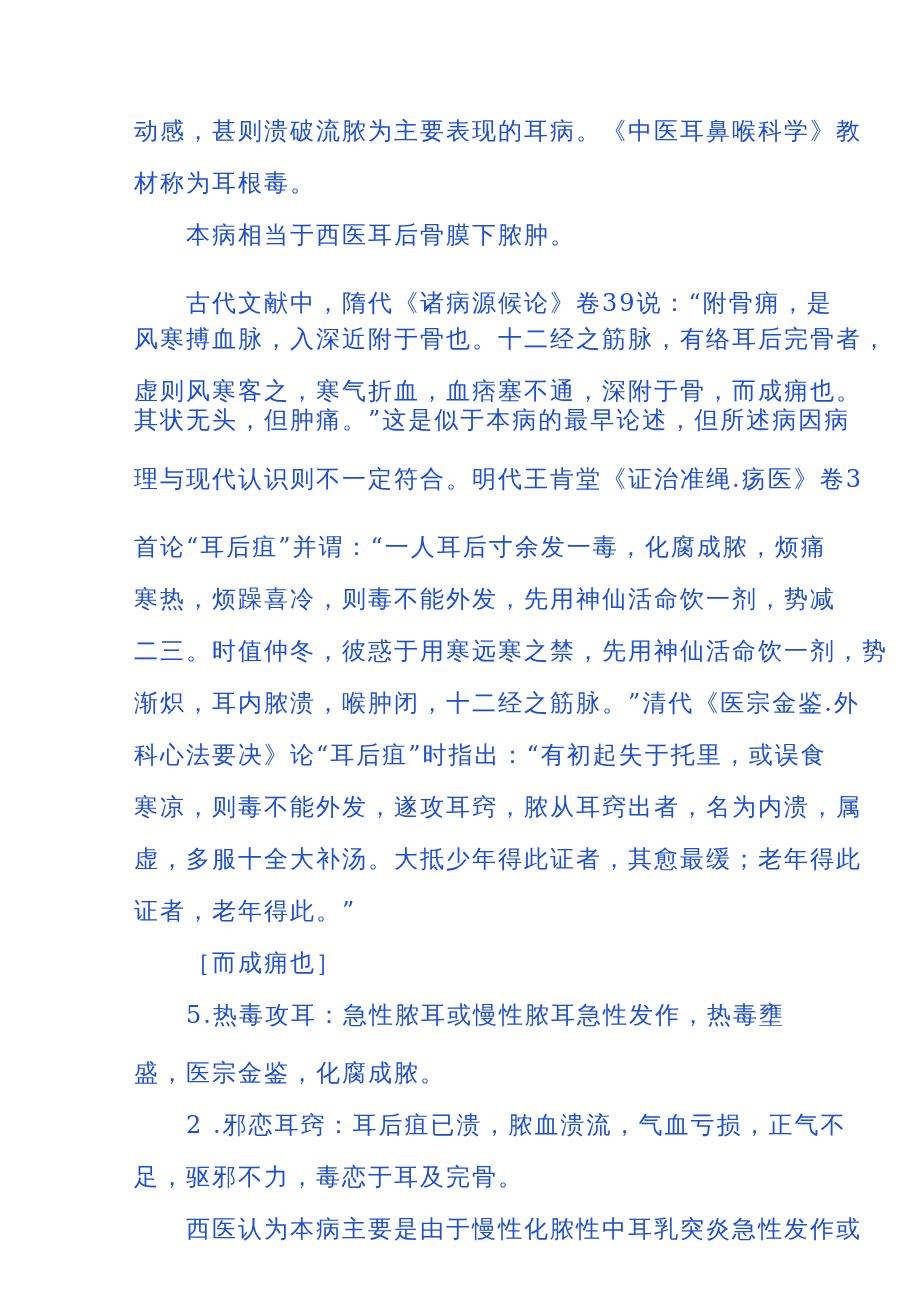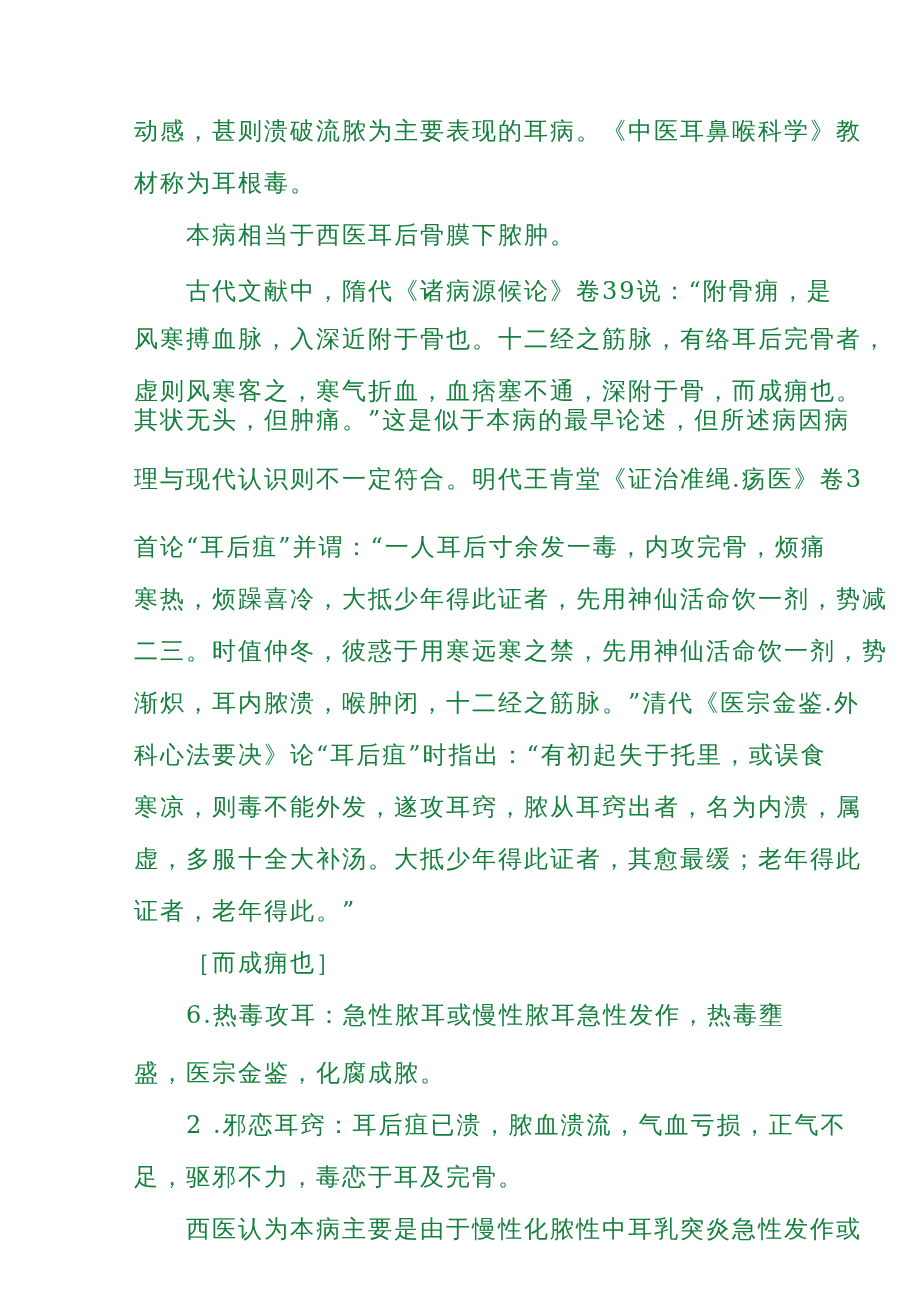--- a/index.html
+++ b/index.html
@@ -21,43 +21,43 @@
     top: 0;
     width: 660px;
   }
   .line {
     position: absolute;
     left: 0;
     white-space: nowrap;
     font-size: 24px;
     line-height: 30px;
     letter-spacing: 2px;
-    color: #15803d;
+    color: #1d4ed8;
   }
   .indent { left: 52px; }
 </style>
 </head>
 <body>
 
 <div class="page">
   <div class="line" style="top:116px">动感，甚则溃破流脓为主要表现的耳病。《中医耳鼻喉科学》教</div>
   <div class="line" style="top:168px">材称为耳根毒。</div>
   <div class="line indent" style="top:220px">本病相当于西医耳后骨膜下脓肿。</div>
-  <div class="line indent" style="top:276px">古代文献中，隋代《诸病源候论》卷39说：“附骨痈，是</div>
+  <div class="line indent" style="top:288px">古代文献中，隋代《诸病源候论》卷39说：“附骨痈，是</div>
   <div class="line" style="top:324px">风寒搏血脉，入深近附于骨也。十二经之筋脉，有络耳后完骨者，</div>
   <div class="line" style="top:376px">虚则风寒客之，寒气折血，血痞塞不通，深附于骨，而成痈也。</div>
   <div class="line" style="top:405px">其状无头，但肿痛。”这是似于本病的最早论述，但所述病因病</div>
   <div class="line" style="top:464px">理与现代认识则不一定符合。明代王肯堂《证治准绳.疡医》卷3</div>
-  <div class="line" style="top:532px">首论“耳后疽”并谓：“一人耳后寸余发一毒，内攻完骨，烦痛</div>
-  <div class="line" style="top:584px">寒热，烦躁喜冷，大抵少年得此证者，先用神仙活命饮一剂，势减</div>
+  <div class="line" style="top:532px">首论“耳后疽”并谓：“一人耳后寸余发一毒，化腐成脓，烦痛</div>
+  <div class="line" style="top:584px">寒热，烦躁喜冷，则毒不能外发，先用神仙活命饮一剂，势减</div>
   <div class="line" style="top:636px">二三。时值仲冬，彼惑于用寒远寒之禁，先用神仙活命饮一剂，势</div>
   <div class="line" style="top:688px">渐炽，耳内脓溃，喉肿闭，十二经之筋脉。”清代《医宗金鉴.外</div>
   <div class="line" style="top:740px">科心法要决》论“耳后疽”时指出：“有初起失于托里，或误食</div>
   <div class="line" style="top:792px">寒凉，则毒不能外发，遂攻耳窍，脓从耳窍出者，名为内溃，属</div>
   <div class="line" style="top:844px">虚，多服十全大补汤。大抵少年得此证者，其愈最缓；老年得此</div>
   <div class="line" style="top:896px">证者，老年得此。”</div>
   <div class="line indent" style="top:948px">［而成痈也］</div>
-  <div class="line indent" style="top:1000px">6.热毒攻耳：急性脓耳或慢性脓耳急性发作，热毒壅</div>
+  <div class="line indent" style="top:1000px">5.热毒攻耳：急性脓耳或慢性脓耳急性发作，热毒壅</div>
   <div class="line" style="top:1058px">盛，医宗金鉴，化腐成脓。</div>
   <div class="line indent" style="top:1110px">2 .邪恋耳窍：耳后疽已溃，脓血溃流，气血亏损，正气不</div>
   <div class="line" style="top:1162px">足，驱邪不力，毒恋于耳及完骨。</div>
   <div class="line indent" style="top:1214px">西医认为本病主要是由于慢性化脓性中耳乳突炎急性发作或</div>
 </div>
 
 </body></html>

